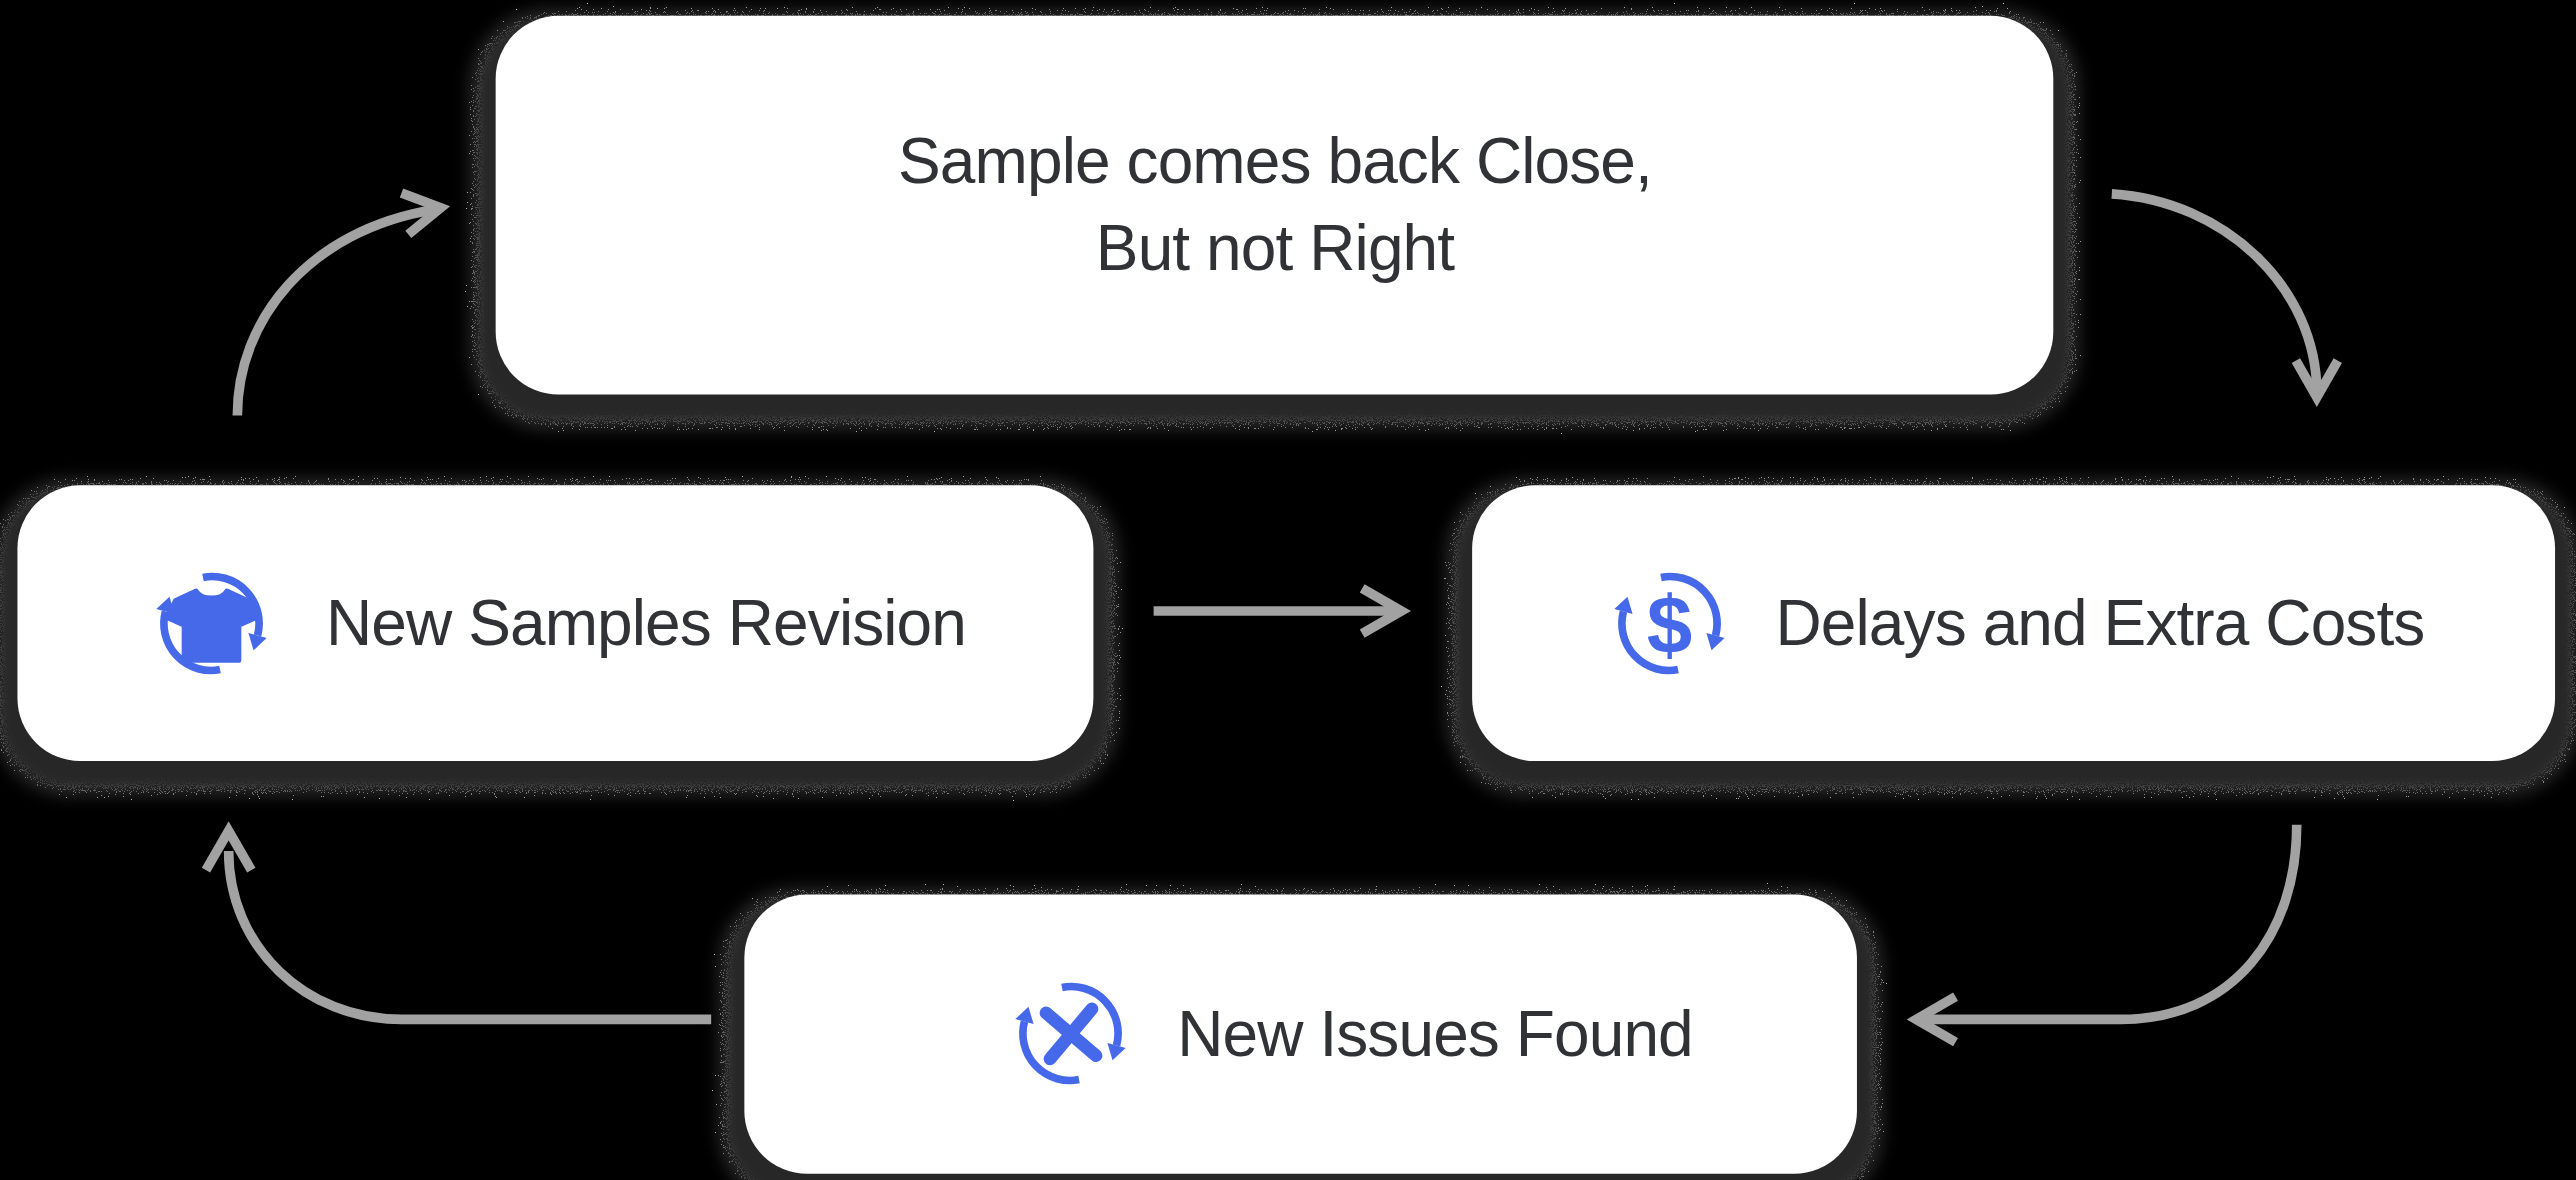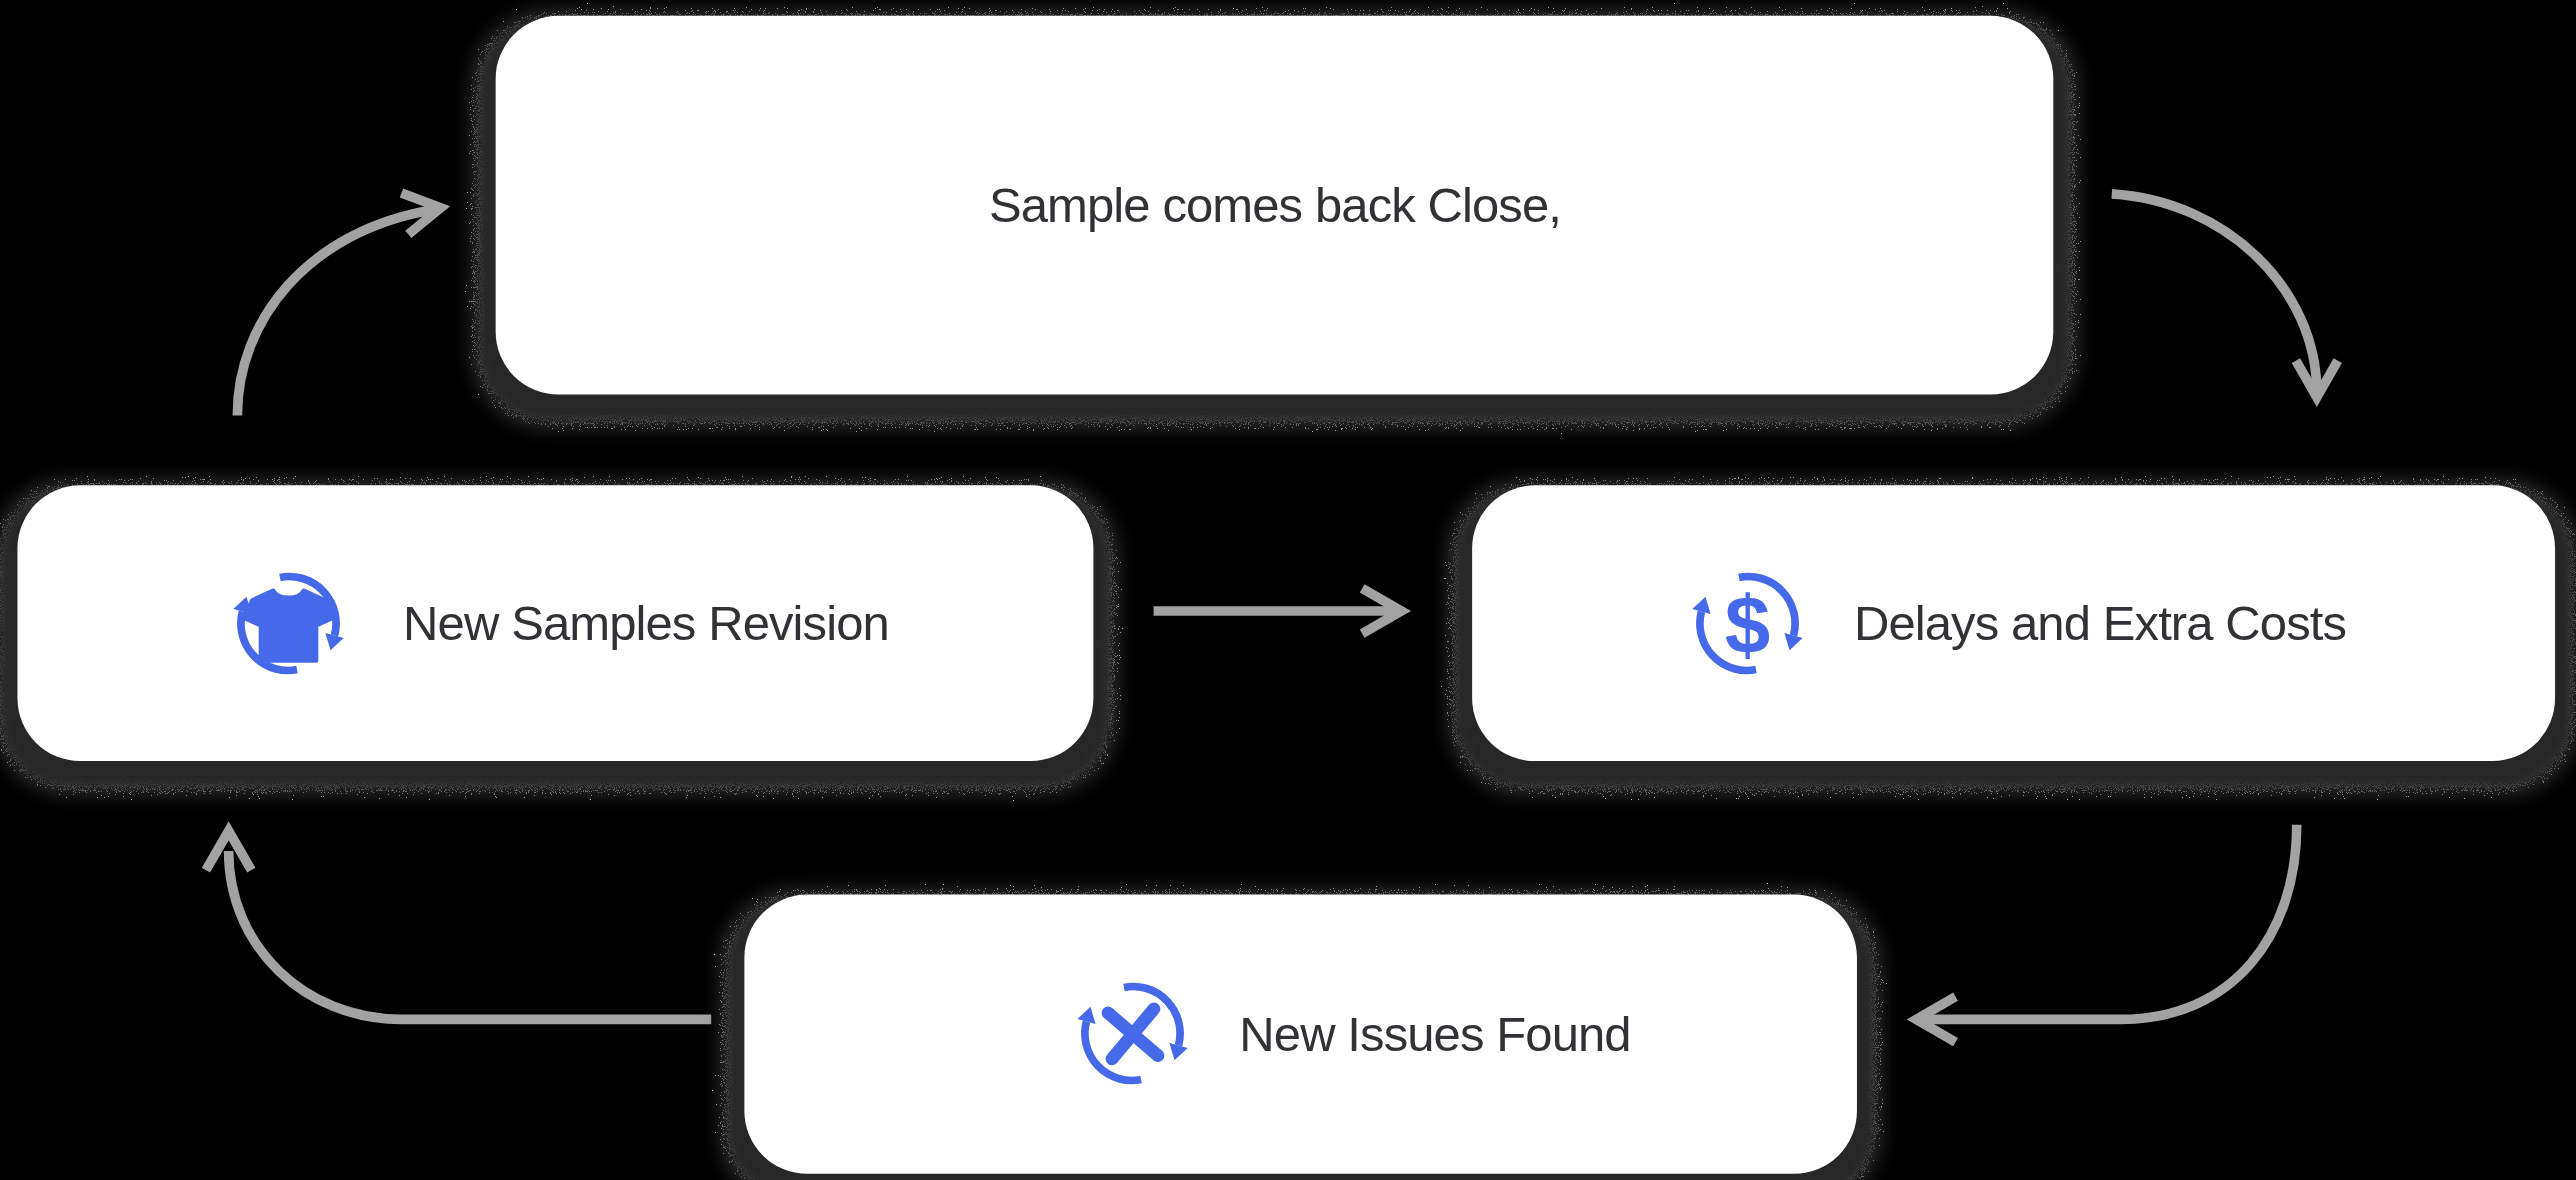--- a/index.html
+++ b/index.html
@@ -8,21 +8,21 @@
     background:var(--c-background,#000);
     font-family:"Liberation Sans",sans-serif;
   }
   .stage{position:absolute;left:0;top:0;width:2576px;height:1181px;}
   svg.bg{position:absolute;left:0;top:0;display:block;}
   .node{
     position:absolute;display:flex;align-items:center;justify-content:center;
     color:var(--c-box_text,#333);
   }
   .node .label{
-    font-size:49px;letter-spacing:-0.9px;color:var(--c-box_text,#333);
+    font-size:64px;letter-spacing:-0.9px;color:var(--c-box_text,#333);
     white-space:nowrap;
   }
   .node.column{flex-direction:column;text-align:center;line-height:1.36;}
   .icon{margin-right:40px;flex:0 0 auto;display:block;}
   .icon .arc{fill:none;stroke:var(--c-accent,#4569e8);stroke-width:9;}
   .icon .head{fill:var(--c-accent,#4569e8);}
   .icon .glyph-fill{fill:var(--c-accent,#4569e8);stroke:var(--c-accent,#4569e8);stroke-width:6;stroke-linejoin:round;}
   .icon .glyph-stroke{fill:none;stroke:var(--c-accent,#4569e8);stroke-width:15;stroke-linecap:round;}
   .icon .glyph-text{font-family:"Liberation Sans",sans-serif;font-weight:700;font-size:96px;fill:var(--c-accent,#4569e8);}
   .shaft{fill:none;stroke:var(--c-connector,#a2a2a2);stroke-width:11;}
@@ -97,20 +97,21 @@
       </g>
       <g>
         <path class="shaft" d="M 815 1168 L 460 1168 C 350 1168 262 1085 262 975"></path>
         <path class="chev" d="M 236 997 L 262 952 L 288 997"></path>
       </g>
     </g>
   </svg>
 
   <div class="node column" id="node-top" style="left:496px;top:15.7px;width:1558px;height:379px;">
     <span class="label">Sample comes back Close,</span>
+    <span class="label">But not Right</span>
   </div>
 
   <div class="node" id="node-left" style="left:17.5px;top:485px;width:1076px;height:276px;gap:8px;">
     <svg class="icon" width="133" height="133" viewBox="-78 -78 156 156">
       <path class="arc" d="M -10 -54 A 55 55 0 0 1 54 14"></path>
       <polygon class="head" points="64.7,16.9 43.3,11.1 49.3,31.5"></polygon>
       <path class="arc" d="M 10 54 A 55 55 0 0 1 -54 -14"></path>
       <polygon class="head" points="-64.7,-16.9 -43.3,-11.1 -49.3,-31.5"></polygon>
       <path class="glyph-fill" d="M -42 -27 L -18 -38 C -12 -27 12 -27 18 -38 L 42 -27 L 52 -7 L 32 2 L 32 43 L -32 43 L -32 2 L -52 -7 Z"></path>
     </svg>

